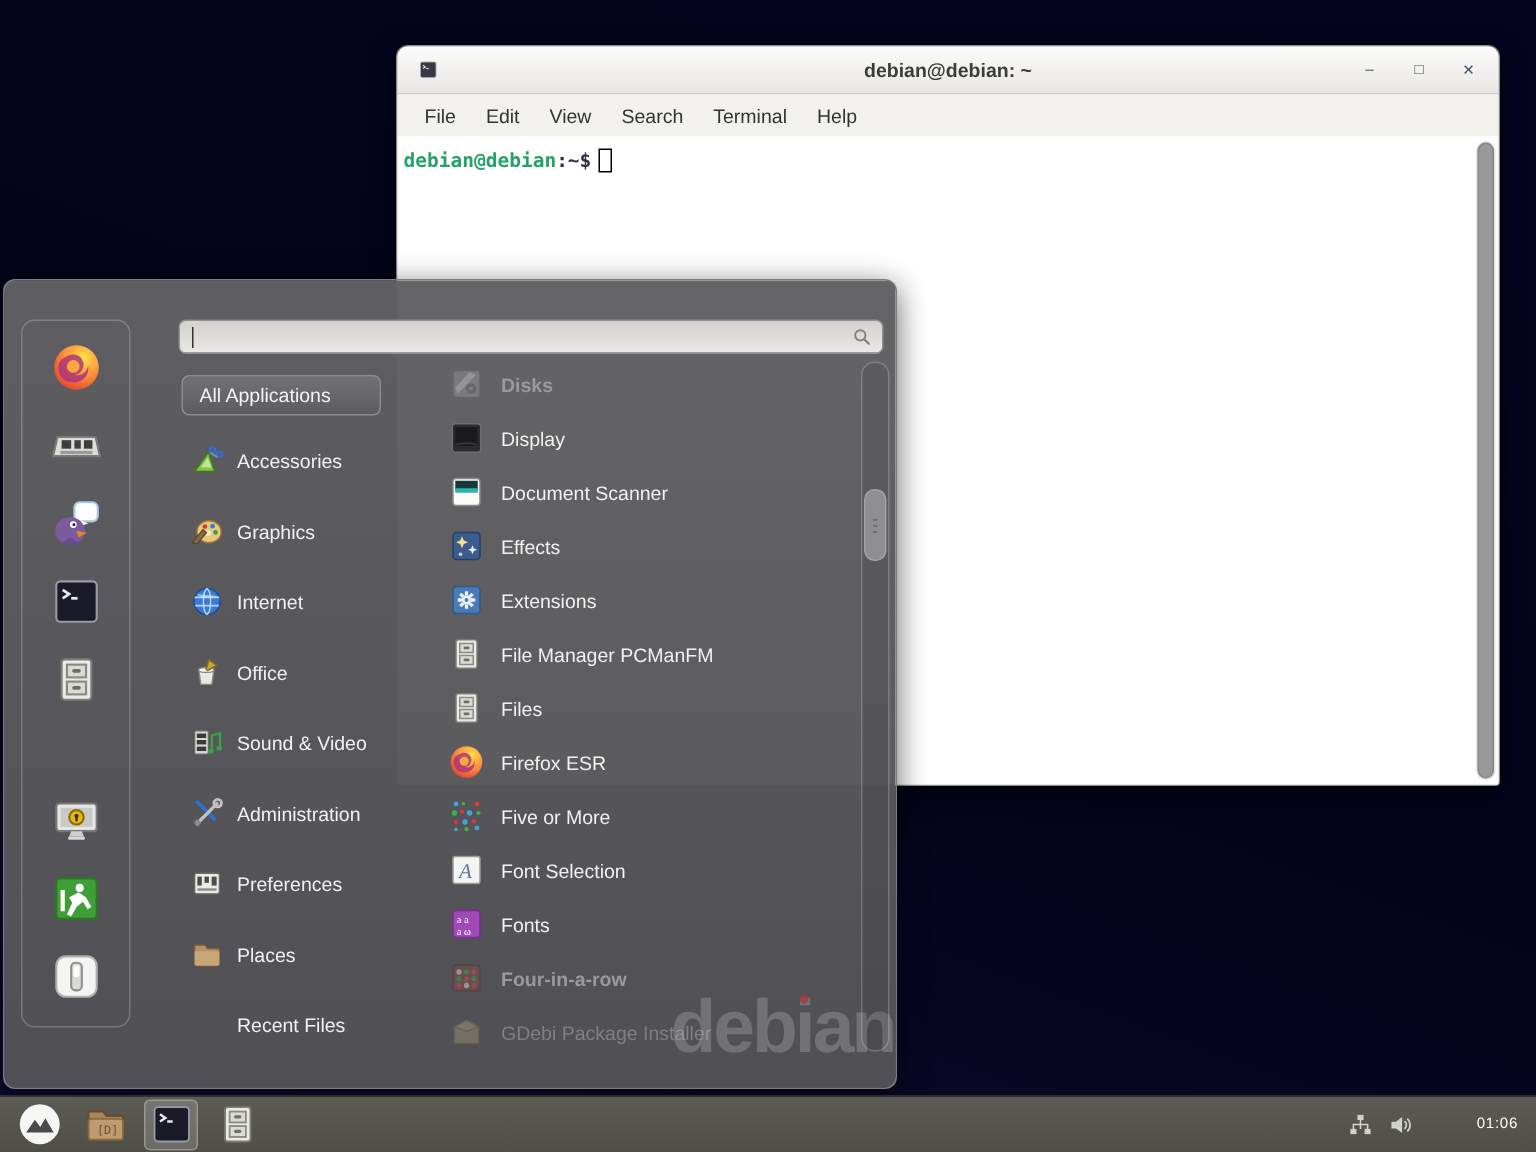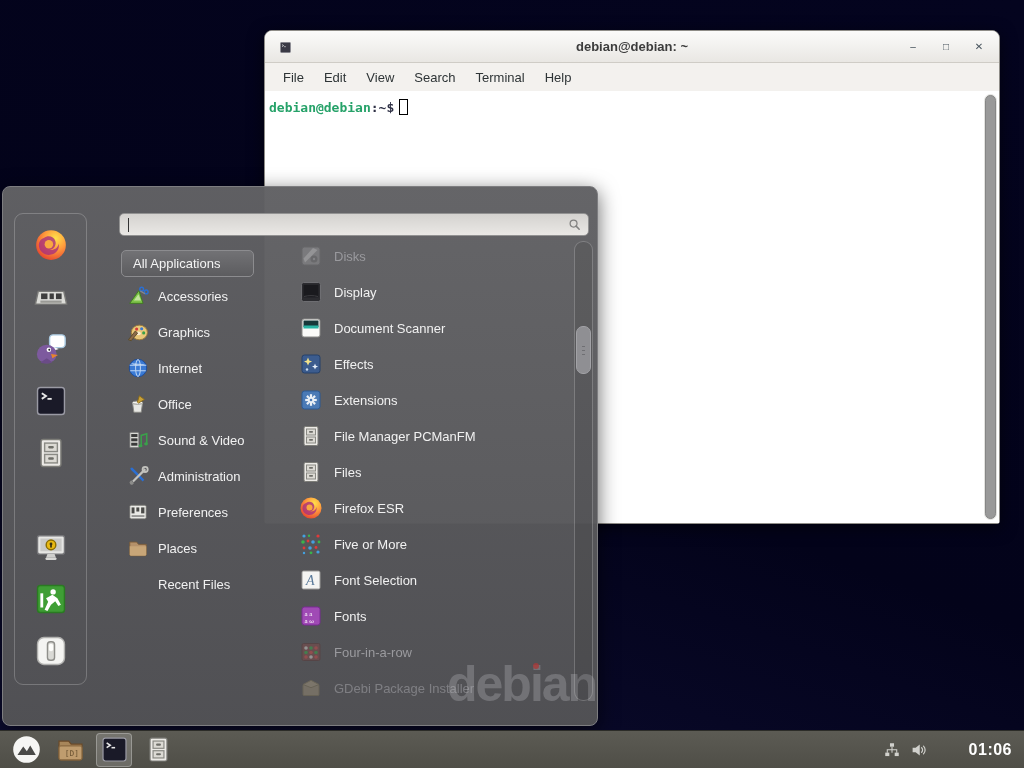--- a/index.html
+++ b/index.html
@@ -54,31 +54,31 @@
   .search-caret { width:1px; height:14px; background:#333; margin-left:2px; }
   .search-glyph { margin-left:auto; width:15px; height:15px; opacity:.8; }
   .search-glyph svg { width:100%; height:100%; }
 
   .all-apps-btn { position:absolute; left:118px; top:63px; width:133px; height:27px;
     background:linear-gradient(#727275,#5c5c5f); border:1px solid #8c8c8f; border-radius:5px;
     color:#f4f4f4; font-size:13px; display:flex; align-items:center; padding-left:11px;
     z-index:1; cursor:pointer; }
 
   .cat-list { position:absolute; left:118px; top:91px; width:170px; z-index:1; }
-  .cat-row { height:36px; display:flex; align-items:center; gap:9px; padding-left:6px; cursor:pointer; }
+  .cat-row { height:36px; display:flex; align-items:center; gap:9px; padding-left:6px; cursor:pointer;margin-top:11px; }
   .icon22 { width:22px; height:22px; flex:0 0 22px; }
   .icon22 svg { width:100%; height:100%; }
   .cat-label { font-size:13px; color:#f1f1f1; white-space:nowrap; }
 
   .app-list { position:absolute; left:288px; top:51px; width:284px; z-index:1; }
   .app-row { height:36px; display:flex; align-items:center; gap:11px; padding-left:8px; cursor:pointer; }
   .icon24 { width:24px; height:24px; flex:0 0 24px; }
   .icon24 svg { width:100%; height:100%; }
   .app-label { font-size:13px; color:#f1f1f1; white-space:nowrap; }
-  .app-row.dimmed .app-label { color:#9a9a9e; }
+  .app-row.dimmed .app-label { color:#9a9a9e;font-weight:bold; }
   .app-row.dimmed .icon24 { opacity:.55; }
   .app-row.faint .app-label { color:rgba(195,195,200,.4); }
   .app-row.faint .icon24 { opacity:.3; }
 
   .menu-scroll-track { position:absolute; left:571px; top:54px; width:19px; height:460px;
     background:rgba(0,0,0,.07); border:1px solid rgba(255,255,255,.22); border-radius:9px; z-index:1; }
   .menu-scroll-thumb { position:absolute; left:1px; right:1px; top:84px; height:48px;
     background:#8f8f93; border:1px solid #a2a2a6; border-radius:7px; }
   .menu-scroll-thumb::after { content:""; position:absolute; left:5px; right:5px; top:19px; height:10px;
     background:repeating-linear-gradient(#6f6f73 0 1.5px, transparent 1.5px 4px); }
@@ -87,21 +87,21 @@
   .taskbar { position:absolute; left:0; bottom:0; width:1024px; height:38px;
     background:linear-gradient(#5c5b54,#4f4e47); border-top:1px solid #2c2c28;
     display:flex; align-items:center; padding:0 8px; gap:8px; z-index:10; }
   .launcher { width:36px; height:34px; display:flex; align-items:center; justify-content:center;
     border-radius:4px; cursor:pointer; }
   .launcher.active { background:rgba(255,255,255,.16); border:1px solid rgba(255,255,255,.28); }
   .launcher svg { width:29px; height:29px; }
   .tray { margin-left:auto; display:flex; align-items:center; gap:9px; padding-right:4px; }
   .tray-icon { width:18px; height:18px; opacity:.92; cursor:pointer; }
   .tray-icon svg { width:100%; height:100%; }
-  .clock { font-size:16px; font-weight:bold; color:#fff; letter-spacing:.5px;margin-left:32px; }
+  .clock { font-size:10px; font-weight:normal; color:#fff; letter-spacing:.5px;margin-left:32px; }
 </style>
 </head>
 <body>
 
 <div class="desktop">
 
   <div class="terminal-window">
     <div class="titlebar">
       <span class="titlebar-icon"><svg viewBox="0 0 24 24">
             <rect x="2.5" y="2.5" width="19" height="19" rx="2" fill="#1a1a28" stroke="#9a9aa4"></rect>

